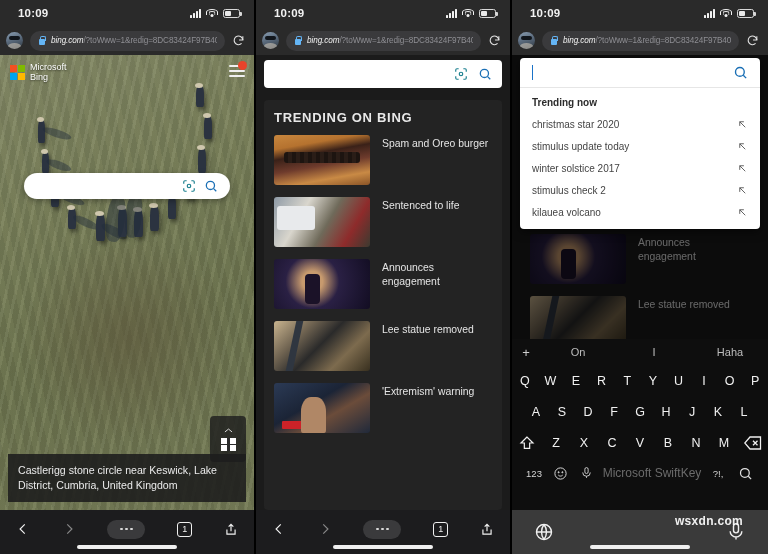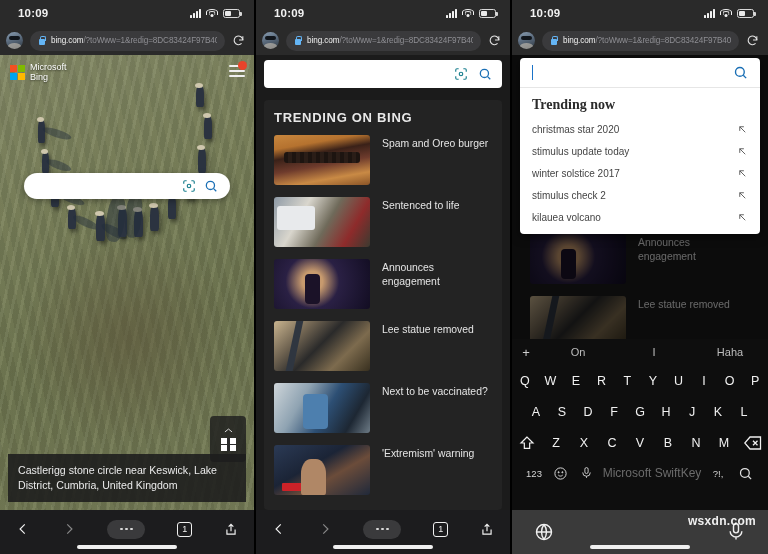--- a/index.html
+++ b/index.html
@@ -44,21 +44,21 @@
           background:#d8cdbe;border-radius:50% 50% 0 0;opacity:.55;}
   .omni{ flex:1; height:20px; background:#3a3a3c; border-radius:10px;
          display:flex; align-items:center; padding:0 8px; gap:5px; overflow:hidden;}
   .lock{ width:8px;height:10px;position:relative;flex:0 0 auto;}
   .lock::before{content:"";position:absolute;left:1px;top:3.5px;width:6px;height:5.5px;
                 background:#64b5f6;border-radius:1px;}
   .lock::after{content:"";position:absolute;left:2.1px;top:0.6px;width:3.8px;height:4px;
                border:1.2px solid #64b5f6;border-bottom:none;border-radius:2px 2px 0 0;}
   .urltext{ font-size:8.2px; color:#8e8e93; white-space:nowrap; overflow:hidden;
             text-overflow:clip; letter-spacing:-.1px;}
-  .urltext b{ color:#f0f0f0; font-weight:normal; }
+  .urltext b{ color:#f0f0f0; font-weight:normal;font-style:italic; }
   .reload{ width:13px;height:13px;flex:0 0 auto; color:#e3e3e3;}
 
   
   .hero{ position:absolute; inset:55px 0 44px 0; overflow:hidden;
          background:#6f7355;}
   .heroimg{ position:absolute; inset:0;
       background:
         radial-gradient(ellipse 60% 34% at 50% 62%, rgba(92,84,58,.55), rgba(0,0,0,0) 70%),
         repeating-linear-gradient(102deg, rgba(255,255,255,.045) 0 3px, rgba(0,0,0,.05) 3px 9px),
         repeating-linear-gradient(78deg, rgba(120,128,86,.35) 0 7px, rgba(94,102,66,.3) 7px 15px),
@@ -146,21 +146,21 @@
   .th-cnn::before{content:"";position:absolute;left:8%;bottom:8%;width:22%;height:16%;
         background:#cc2228;border-radius:1px;}
 
   
   .dim{ position:absolute; inset:55px 0 0 0; background:rgba(0,0,0,.55); z-index:18;}
   .sugg{ position:absolute; left:8px; right:8px; top:58px; background:#fff;
          border-radius:4px; z-index:22; overflow:hidden; box-shadow:0 3px 10px rgba(0,0,0,.5);}
   .suggInput{ height:30px; display:flex; align-items:center; padding:0 12px;
               border-bottom:1px solid #e6e6e6;}
   .caret{ width:1.4px; height:15px; background:#1a73c8; margin-right:auto;}
-  .suggHead{ font-size:14px; font-weight:bold; color:#2b2b2b; padding:9px 14px 5px 12px;font-family:Liberation Serif, serif;}
+  .suggHead{ font-size:10px; font-weight:bold; color:#2b2b2b; padding:9px 14px 5px 12px;}
   .srow{ display:flex; align-items:center; justify-content:space-between;
          padding:5.5px 12px; font-size:10px; color:#444;}
   .arrowup{ width:11px;height:11px;color:#555;}
 
   
   .kbTop{ position:absolute; left:0; right:0; top:313px; height:26px; background:#4a4a4a;
           display:flex; align-items:center; justify-content:flex-end; gap:14px;
           padding-right:10px; z-index:30;}
   .kbTop .nav{ color:#cfcfcf; width:14px;height:14px;}
   .kbDone{ color:#f2f2f2; font-size:11px; font-weight:bold;}
@@ -174,21 +174,21 @@
   .krow.r3{ padding:0 0; }
   .kfn{ width:30px; display:flex; align-items:center; justify-content:center;}
   .kbBottom{ height:30px; display:flex; align-items:center; padding:0 9px; gap:0;justify-content:flex-end;}
   .kbBottom .seg{ display:flex; align-items:center; justify-content:center;}
   .k123{ width:26px; color:#d6d6d6; font-size:9.5px; text-align:center;}
   .spacelabel{ flex:1; text-align:center; color:#6b6b6b; font-size:12px;}
   .punct{ width:26px; text-align:center; color:#d6d6d6; font-size:9.5px; line-height:9px;}
   .navbar3{ position:absolute; left:0; right:0; bottom:0; height:44px; background:#3a3a3a;
             display:flex; align-items:center; justify-content:space-between; padding:0 22px; z-index:32;}
   .globe,.micbig{ width:20px;height:20px;color:#f0f0f0;}
-  .watermark{ position:absolute; right:12px; bottom:26px; color:#ffffff; font-size:12px;
+  .watermark{ position:absolute; right:25px; bottom:26px; color:#ffffff; font-size:12px;
               font-weight:bold; letter-spacing:.3px; opacity:.92; z-index:36;}
   svg{ display:block; }
 </style>
 </head>
 <body>
 
 <div class="stage">
 
   <div class="panel">
 
@@ -374,24 +374,20 @@
       </div>
       <div class="frow">
         <div class="fthumb th-singer"></div>
         <div class="ftitle">Announces engagement</div>
       </div>
       <div class="frow">
         <div class="fthumb th-statue"></div>
         <div class="ftitle">Lee statue removed</div>
       </div>
       <div class="frow">
-        <div class="fthumb th-vac"></div>
-        <div class="ftitle">Next to be vaccinated?</div>
-      </div>
-      <div class="frow">
         <div class="fthumb th-cnn"></div>
         <div class="ftitle">'Extremism' warning</div>
       </div>
     </div>
 
     <div class="botbar">
       <svg class="bicon" style="width:14px;height:14px" viewBox="0 0 24 24" fill="none" stroke="currentColor" stroke-width="2">
           <path d="M15 4 7 12l8 8"></path>
         </svg>
       <svg class="bicon" style="width:14px;height:14px;opacity:.5" viewBox="0 0 24 24" fill="none" stroke="currentColor" stroke-width="2">

